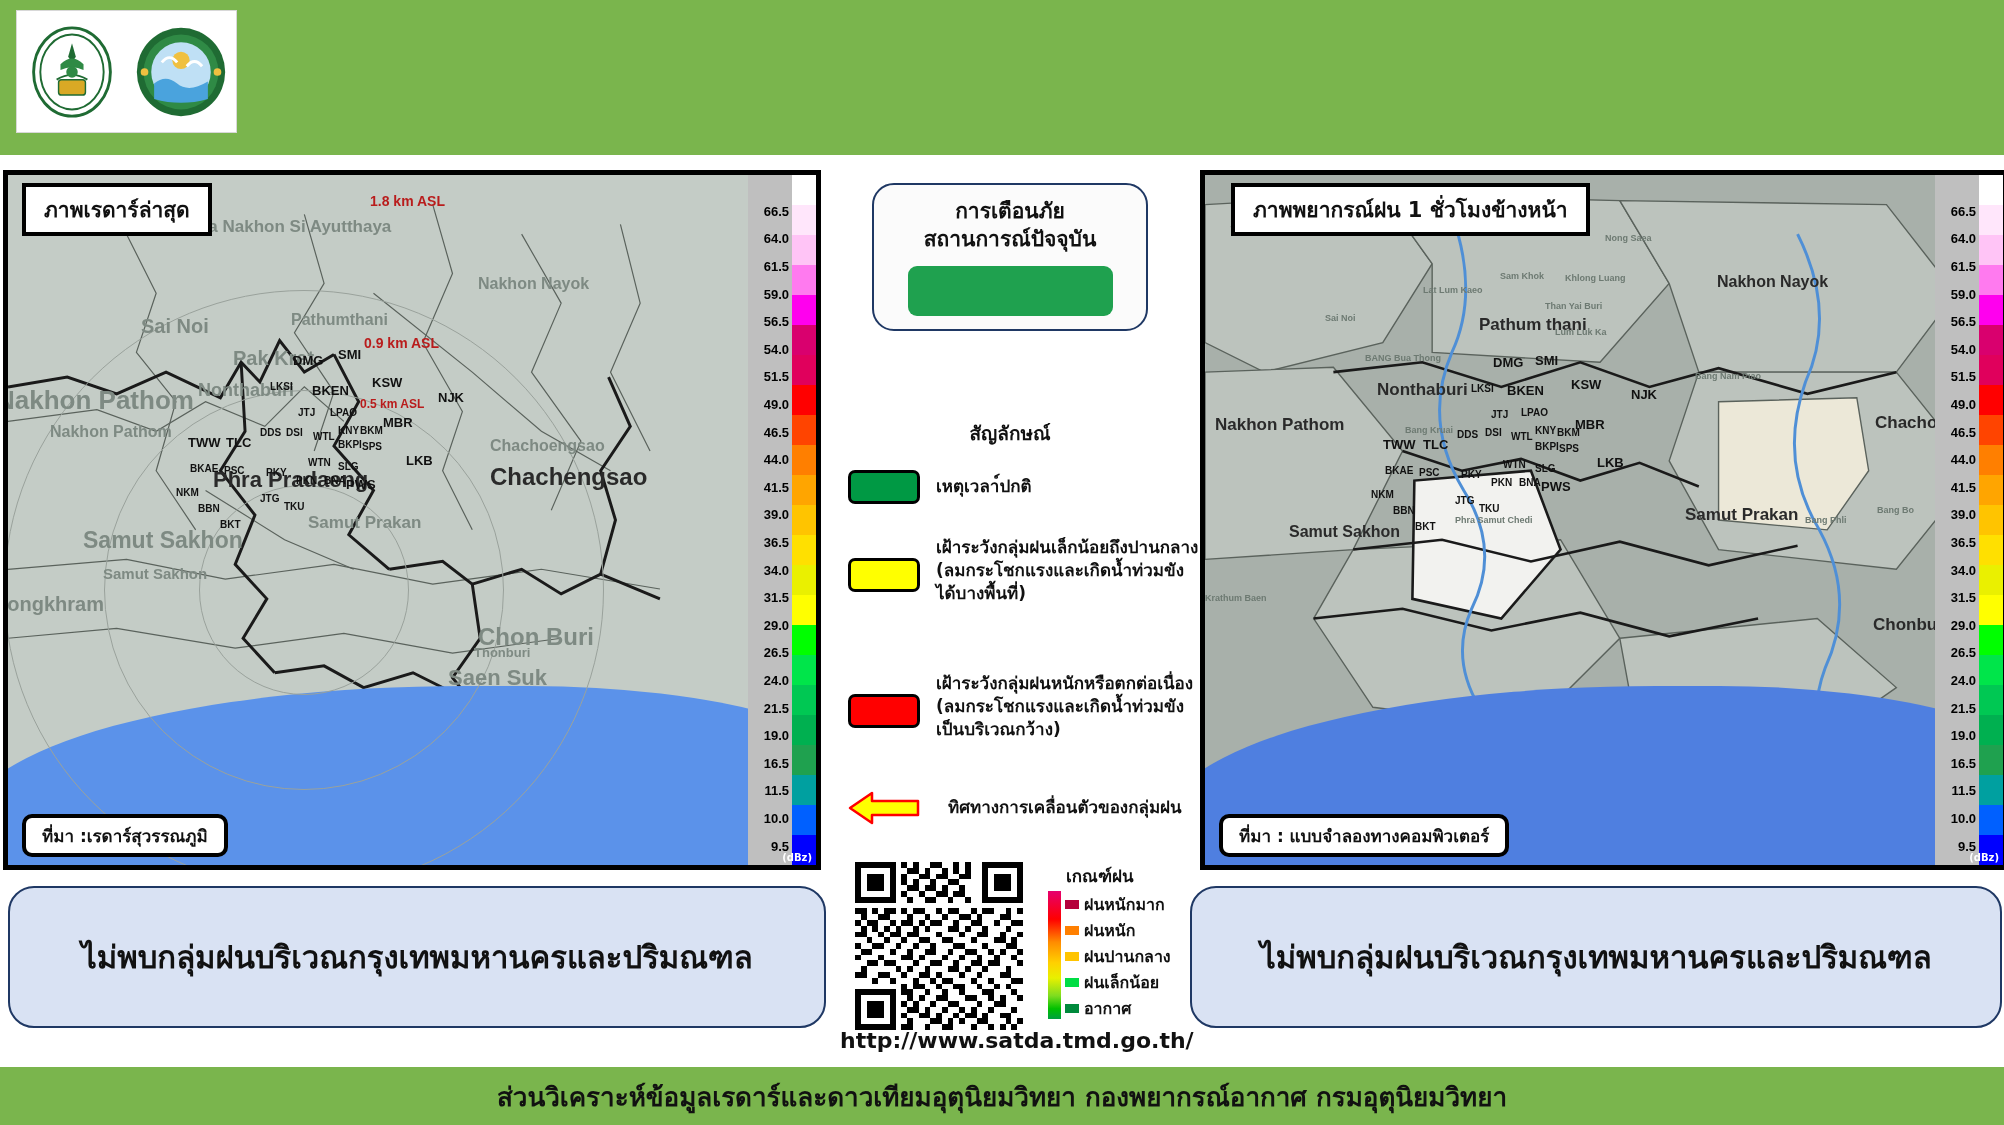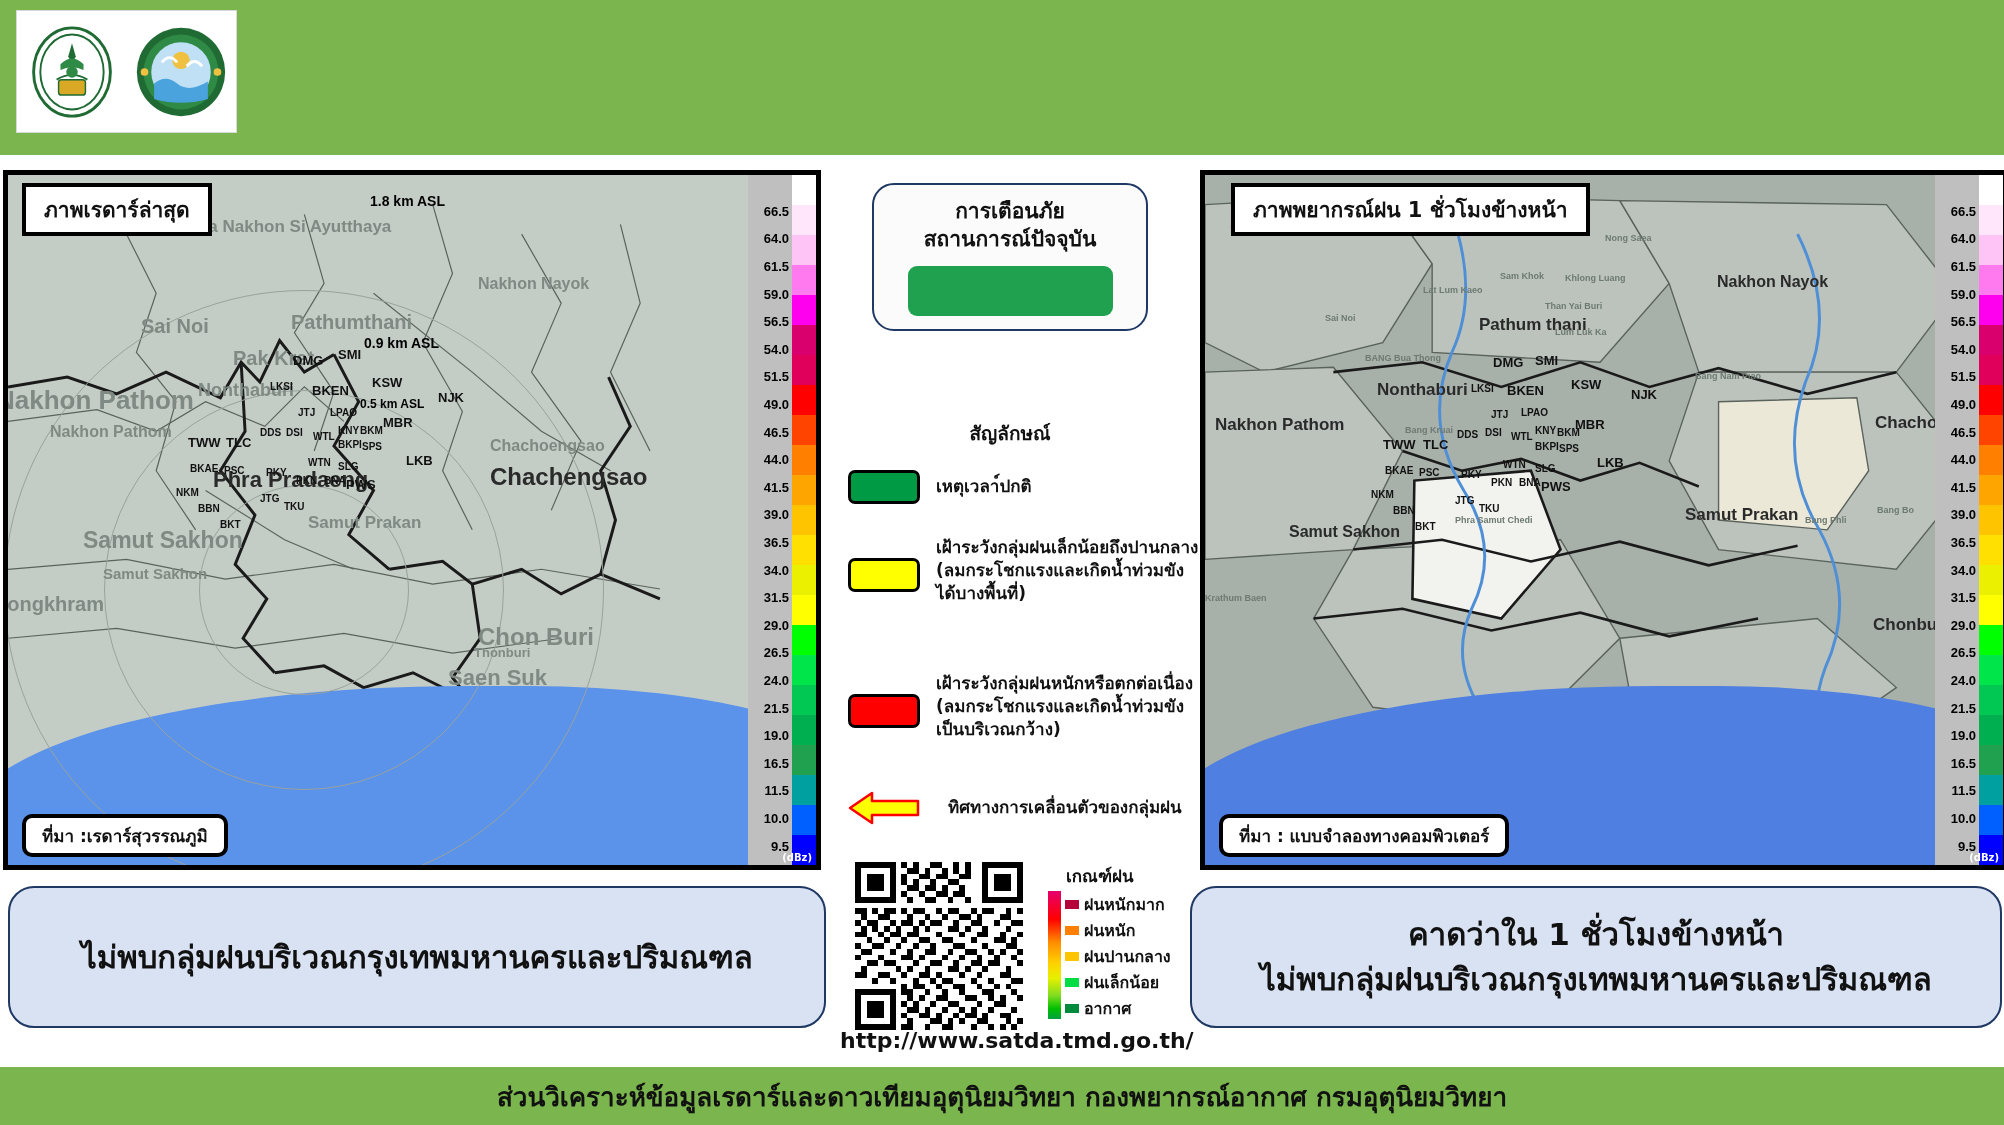--- a/index.html
+++ b/index.html
@@ -63,21 +63,21 @@
     position: absolute; font-size: 13px; font-weight: bold; color: #111;
     font-family: "Liberation Sans", sans-serif; white-space: nowrap;
   }
   .abbr.sm { font-size: 10px; }
 
   .range-ring {
     position: absolute; border: 1px solid #9aa29c; border-radius: 50%;
     transform: translate(-50%, -50%);
   }
   .alt-label {
-    position: absolute; color: #000000; font-size: 14px; font-weight: bold;
+    position: absolute; color: #b91c1c; font-size: 14px; font-weight: bold;
     font-family: "Liberation Sans", sans-serif;
   }
 
   
   .colorbar-wrap {
     position: absolute; right: 0; top: 0; height: 100%;
     width: 68px; background: #000; display: flex;
   }
   .cb-labels {
     width: 44px; height: 100%; background: #bfbfbf;
@@ -258,21 +258,21 @@
       <div class="range-ring" style="left:296px;top:415px;width:600px;height:600px;"></div>
 
       <div class="alt-label" style="left:362px;top:18px;">1.8 km ASL</div>
       <div class="alt-label" style="left:356px;top:160px;">0.9 km ASL</div>
       <div class="alt-label" style="left:352px;top:222px;font-size:12px;">0.5 km ASL</div>
 
       <div class="ptlabel" style="left:33px;top:43px;font-size:17px;">Suphan Buri</div>
       <div class="ptlabel" style="left:172px;top:42px;font-size:17px;">Phra Nakhon Si Ayutthaya</div>
       <div class="ptlabel" style="left:470px;top:100px;font-size:16px;">Nakhon Nayok</div>
       <div class="ptlabel" style="left:133px;top:140px;font-size:20px;">Sai Noi</div>
-      <div class="ptlabel" style="left:283px;top:136px;font-size:20px;">Pathumthani</div>
+      <div class="ptlabel" style="left:283px;top:136px;font-size:16px;">Pathumthani</div>
       <div class="ptlabel" style="left:225px;top:172px;font-size:20px;">Pak Kret</div>
       <div class="ptlabel" style="left:190px;top:205px;font-size:18px;">Nonthaburi</div>
       <div class="ptlabel" style="left:-12px;top:210px;font-size:26px;">Nakhon Pathom</div>
       <div class="ptlabel" style="left:42px;top:248px;font-size:16px;">Nakhon Pathom</div>
       <div class="ptlabel dark" style="left:205px;top:292px;font-size:22px;">Phra Pradaeng</div>
       <div class="ptlabel" style="left:75px;top:352px;font-size:23px;">Samut Sakhon</div>
       <div class="ptlabel" style="left:95px;top:390px;font-size:15px;">Samut Sakhon</div>
       <div class="ptlabel" style="left:300px;top:338px;font-size:17px;">Samut Prakan</div>
       <div class="ptlabel" style="left:482px;top:262px;font-size:16px;">Chachoengsao</div>
       <div class="ptlabel dark" style="left:482px;top:288px;font-size:24px;">Chachengsao</div>
@@ -809,21 +809,20 @@
     </div>
   </div>
 
   <div class="url">http://www.satda.tmd.go.th/</div>
 
   <div class="msg-box" id="msg-left">
     <div>ไม่พบกลุ่มฝนบริเวณกรุงเทพมหานครและปริมณฑล</div>
   </div>
 
   <div class="msg-box" id="msg-right">
-    <div>คาดว่าใน 1 ชั่วโมงข้างหน้า</div>
     <div>ไม่พบกลุ่มฝนบริเวณกรุงเทพมหานครและปริมณฑล</div>
   </div>
 
   <div class="footer">
     <span>ส่วนวิเคราะห์ข้อมูลเรดาร์และดาวเทียมอุตุนิยมวิทยา   กองพยากรณ์อากาศ   กรมอุตุนิยมวิทยา</span>
   </div>
 
 </div>
 
 </body></html>

